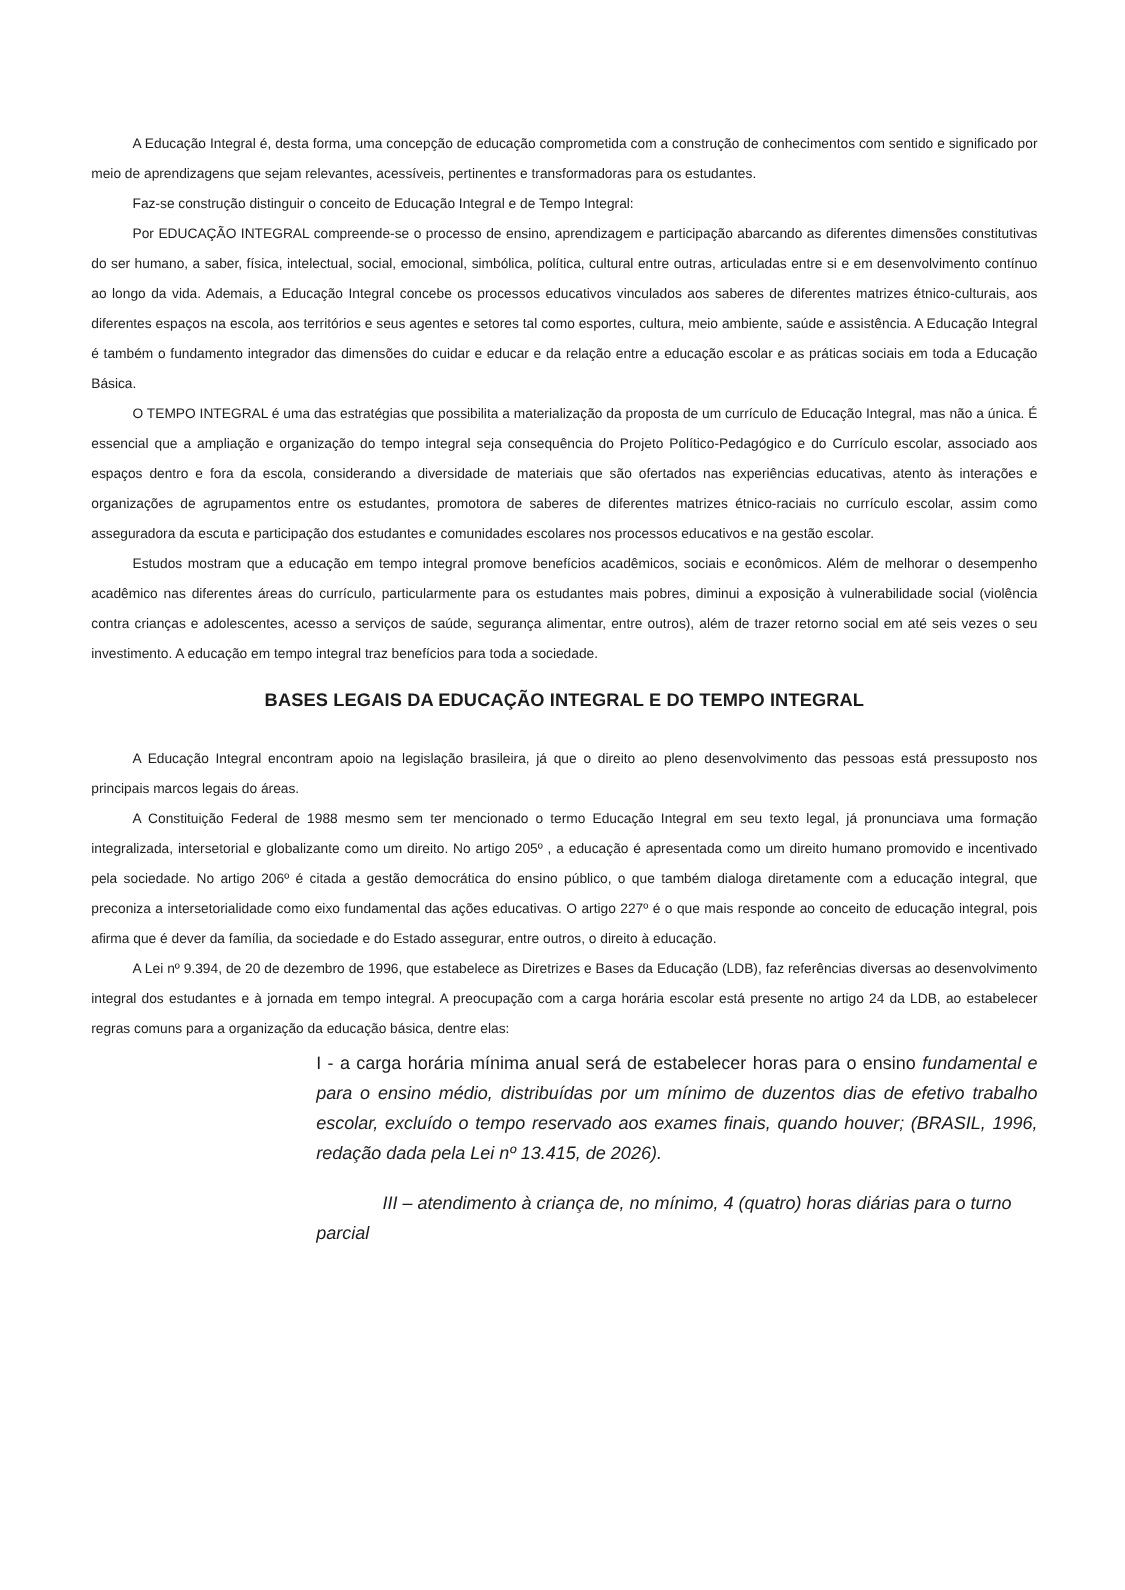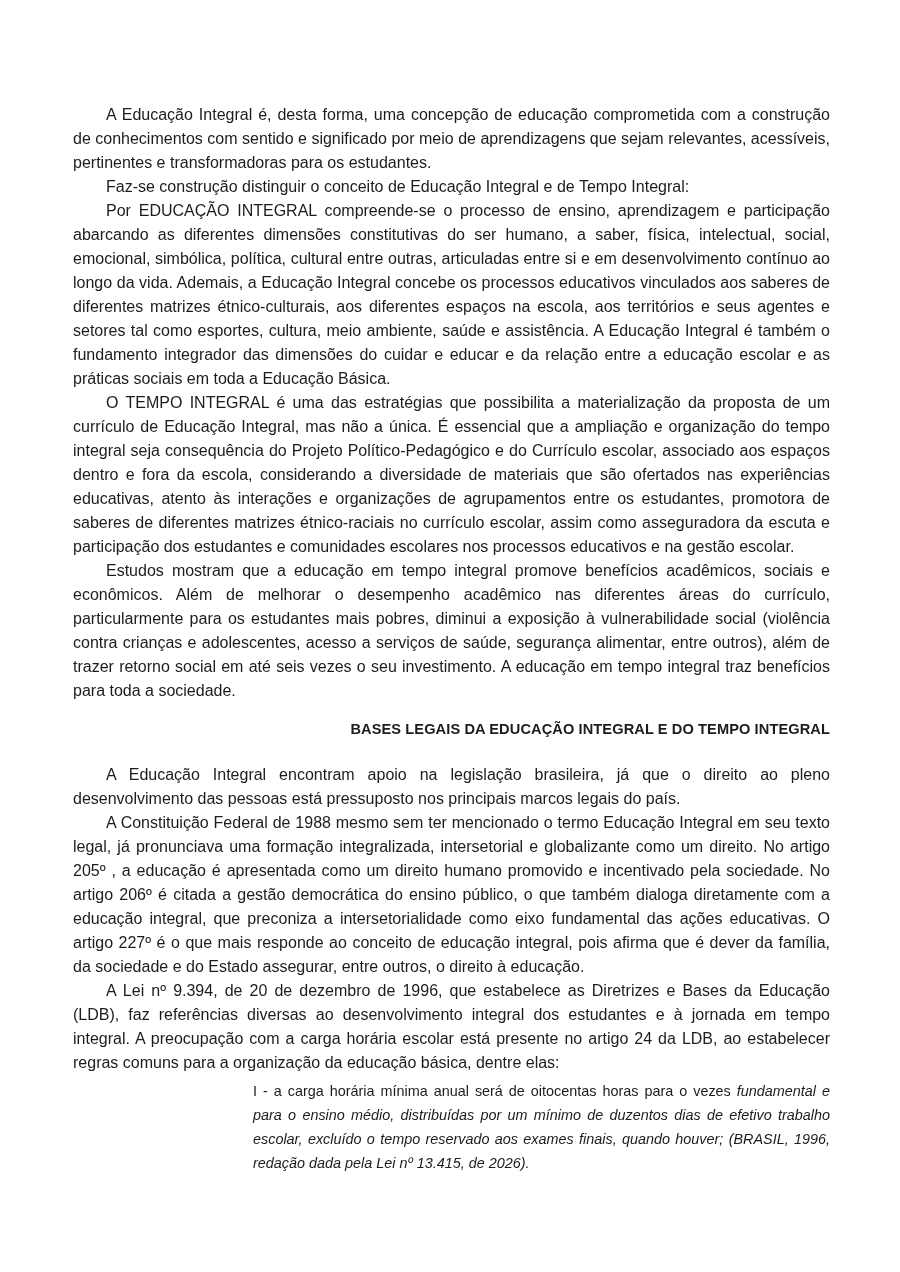--- a/index.html
+++ b/index.html
@@ -8,32 +8,32 @@
     position: relative;
     width: 900px;
     min-height: 1272px;
     background: #ffffff;
     color: #1c1c1c;
     font-family: "Liberation Sans", "DejaVu Sans", sans-serif;
     padding: 103px 70px 40px 73px;
   }
   p.body {
     margin: 0;
-    font-size: 16px;
+    font-size: 11px;
     line-height: 24px;
     text-align: justify;
     text-indent: 33px;
   }
   p.body.indent-small { text-indent: 24px; }
   h2.heading {
     margin: 14px 0 22px 0;
     font-size: 14.6px;
     font-weight: bold;
     line-height: 24px;
-    text-align: right;
+    text-align: center;
     letter-spacing: 0.1px;
   }
   .quote {
     margin: 0 0 0 180px;
     font-size: 14.4px;
     line-height: 24px;
     text-align: justify;
   }
   .quote.q1 { margin-top: 4px; margin-bottom: 16px; }
   .quote.q2 { text-align: left; text-indent: 53px; margin-top: 0; }
@@ -49,23 +49,24 @@
   <p class="body">Faz-se construção distinguir o conceito de Educação Integral e de Tempo Integral:</p>
 
   <p class="body">Por EDUCAÇÃO INTEGRAL compreende-se o processo de ensino, aprendizagem e participação abarcando as diferentes dimensões  constitutivas do ser humano, a saber, física, intelectual, social, emocional, simbólica, política, cultural entre outras, articuladas entre si e em desenvolvimento contínuo ao longo da vida. Ademais, a Educação Integral concebe os processos educativos vinculados aos saberes de diferentes matrizes étnico-culturais, aos diferentes espaços na escola, aos territórios e seus agentes e setores tal como esportes, cultura, meio ambiente, saúde e assistência. A Educação Integral é também o fundamento integrador das dimensões do cuidar e educar e da relação entre a educação escolar e as práticas sociais em toda a Educação Básica.</p>
 
   <p class="body">O TEMPO INTEGRAL é uma das estratégias que possibilita a materialização da proposta de um currículo de Educação Integral, mas não a única. É essencial que a ampliação e organização do tempo integral seja consequência do Projeto Político-Pedagógico e do Currículo escolar, associado aos espaços dentro e fora da escola, considerando a diversidade de materiais que são ofertados nas experiências educativas, atento às interações e organizações de agrupamentos entre os estudantes, promotora de saberes de diferentes matrizes étnico-raciais no currículo escolar, assim como asseguradora da escuta e participação dos estudantes e comunidades escolares nos processos educativos e na gestão escolar.</p>
 
   <p class="body">Estudos mostram que a educação em tempo integral promove benefícios acadêmicos, sociais e econômicos. Além de melhorar o desempenho acadêmico nas diferentes áreas do currículo, particularmente para os estudantes mais pobres, diminui a exposição à vulnerabilidade social (violência contra crianças e adolescentes, acesso a serviços de saúde, segurança alimentar, entre outros), além de trazer retorno social em até seis vezes o seu investimento. A educação em tempo integral traz benefícios para toda a sociedade.</p>
 
   <h2 class="heading">BASES LEGAIS DA EDUCAÇÃO INTEGRAL E DO TEMPO INTEGRAL</h2>
 
-  <p class="body">A Educação Integral encontram apoio na legislação brasileira, já que o direito ao pleno desenvolvimento das pessoas está pressuposto nos principais marcos legais do país.</p>
+  <p class="body">A Educação Integral encontram apoio na legislação brasileira, já que o direito ao pleno desenvolvimento das pessoas está pressuposto nos principais marcos legais do áreas.</p>
 
   <p class="body">A Constituição Federal de 1988 mesmo sem ter mencionado o termo Educação Integral em seu texto legal, já pronunciava uma formação integralizada, intersetorial e globalizante como um direito. No artigo 205º , a educação é apresentada como um direito humano promovido e incentivado pela sociedade. No artigo 206º é citada a gestão democrática do ensino público, o que também dialoga diretamente com a educação integral, que preconiza a intersetorialidade como eixo fundamental das ações educativas. O artigo 227º é o que mais responde ao conceito de educação integral, pois afirma que é dever da família, da sociedade e do Estado assegurar, entre outros, o direito à educação.</p>
 
   <p class="body">A Lei nº 9.394, de 20 de dezembro de 1996, que estabelece as Diretrizes e Bases da Educação (LDB), faz referências diversas ao desenvolvimento integral dos estudantes e à jornada em tempo integral. A preocupação com a carga horária escolar está presente no artigo 24 da LDB, ao estabelecer regras comuns para a organização da educação básica, dentre elas:</p>
 
-  <div class="quote q1"><span>I - a carga horária mínima anual será de oitocentas horas  para o vezes </span><span class="italic">fundamental e para o ensino médio,  distribuídas por um mínimo de duzentos dias de efetivo trabalho escolar, excluído o tempo reservado aos exames finais, quando houver; (BRASIL, 1996, redação dada pela Lei nº 13.415, de 2026).</span></div>
+  <div class="quote q1"><span>I - a carga horária mínima anual será de estabelecer horas  para o ensino </span><span class="italic">fundamental e para o ensino médio,  distribuídas por um mínimo de duzentos dias de efetivo trabalho escolar, excluído o tempo reservado aos exames finais, quando houver; (BRASIL, 1996, redação dada pela Lei nº 13.415, de 2026).</span></div>
 
 
+  <div class="quote q2"><span class="italic">III – atendimento à criança de, no mínimo, 4 (quatro) horas diárias para o turno parcial</span></div>
 
 </div>
 
 </body></html>

